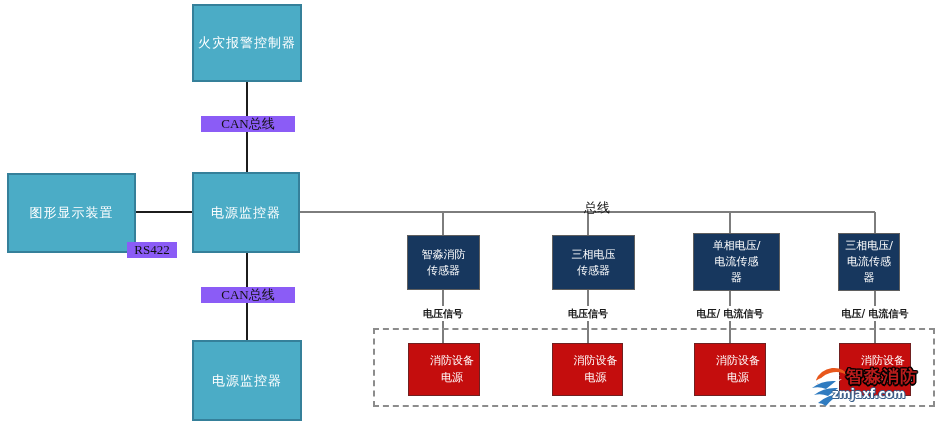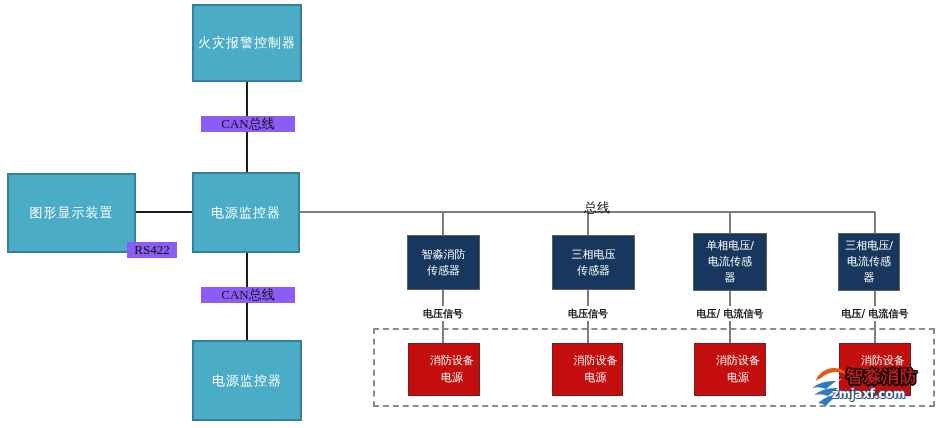--- a/index.html
+++ b/index.html
@@ -67,21 +67,21 @@
 
   <div class="box teal" style="left:192px;top:4px;width:110px;height:78px;">火灾报警控制器</div>
   <div class="box teal" style="left:7px;top:173px;width:129px;height:80px;">图形显示装置</div>
   <div class="box teal" style="left:192px;top:172px;width:108px;height:81px;">电源监控器</div>
   <div class="box teal" style="left:192px;top:340px;width:110px;height:81px;">电源监控器</div>
 
   <div class="box navy" style="left:407px;top:235px;width:73px;height:55px;">智淼消防
 传感器</div>
   <div class="box navy" style="left:552px;top:235px;width:83px;height:55px;">三相电压
 传感器</div>
-  <div class="box navy" style="left:693px;top:233px;width:74px;height:58px;">单相电压/
+  <div class="box navy" style="left:693px;top:233px;width:87px;height:58px;">单相电压/
 电流传感
 器</div>
   <div class="box navy" style="left:838px;top:233px;width:62px;height:58px;">三相电压/
 电流传感
 器</div>
 
   <div class="box red" style="left:408px;top:343px;width:72px;height:53px;">消防设备
 电源</div>
   <div class="box red" style="left:552px;top:343px;width:71px;height:53px;">消防设备
 电源</div>

